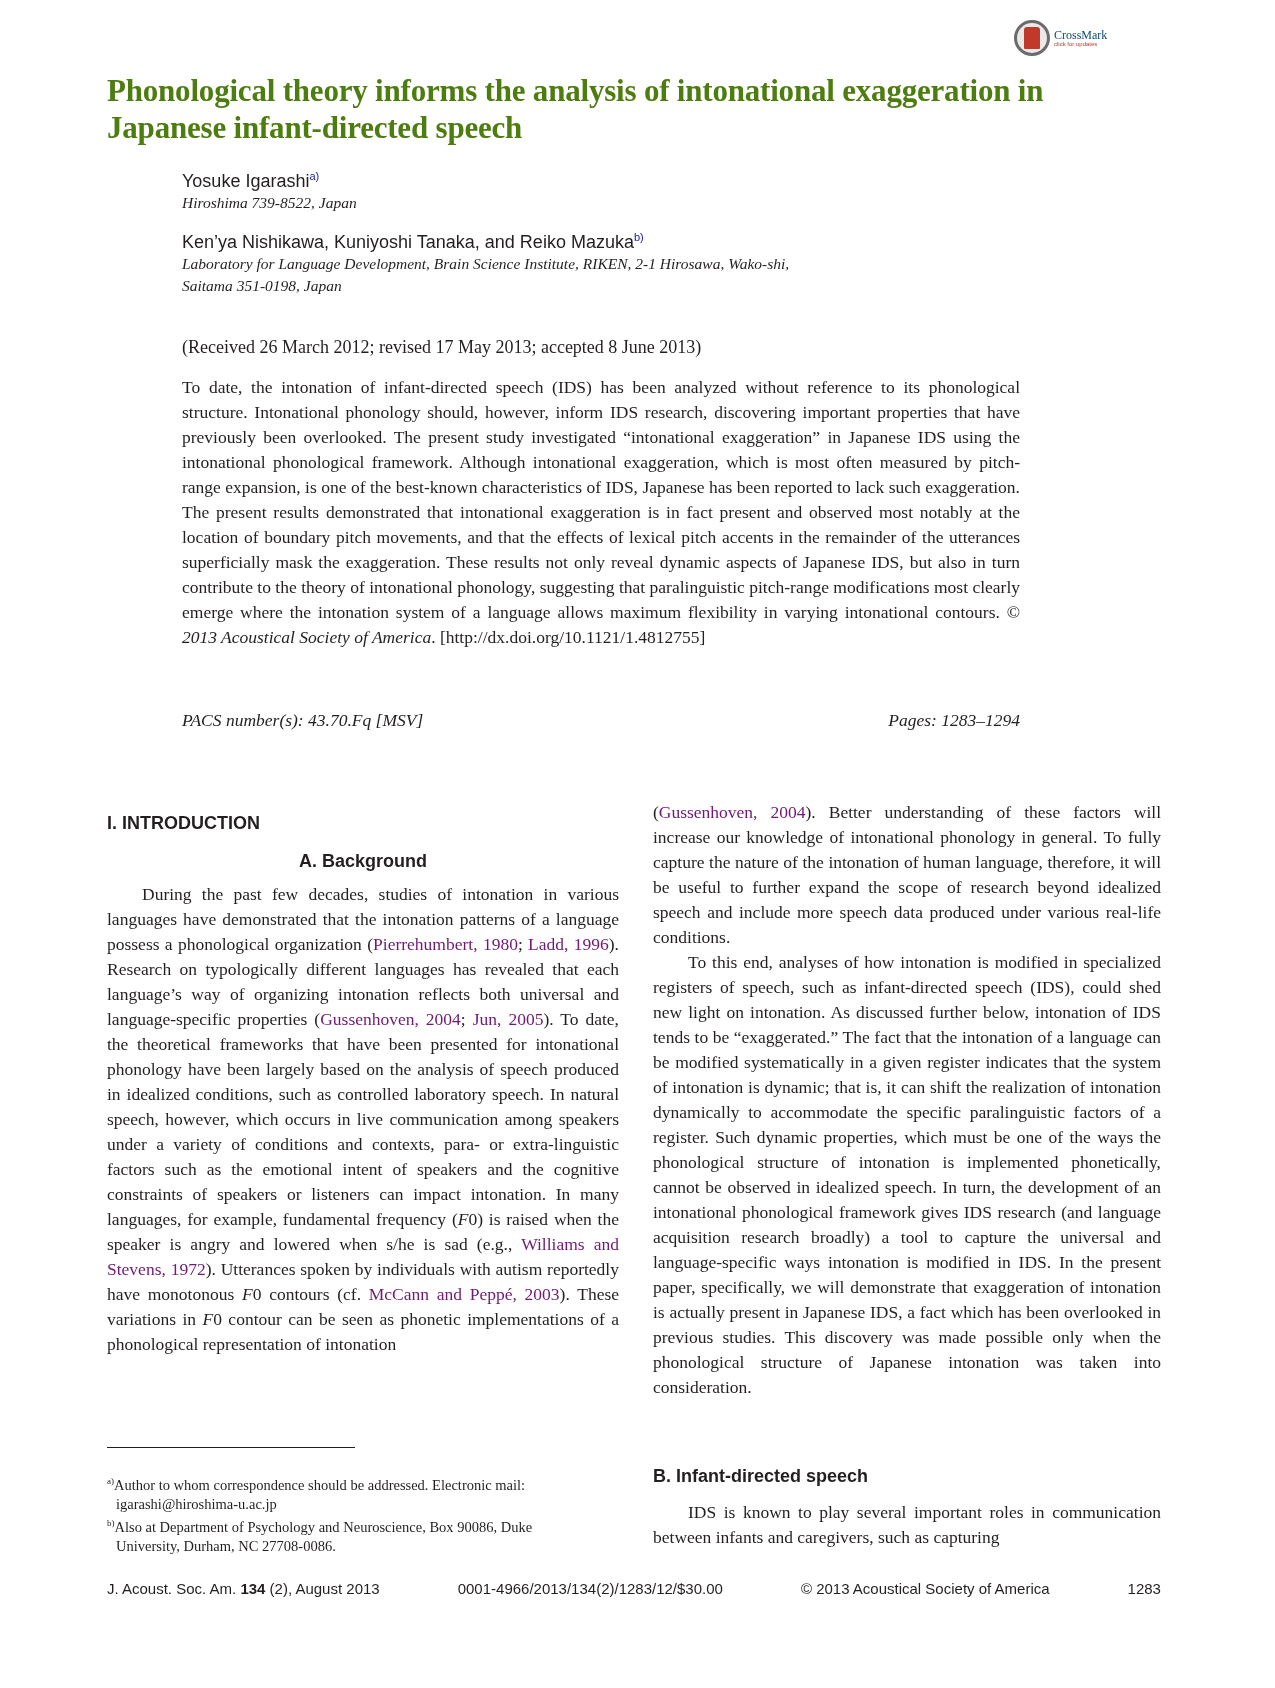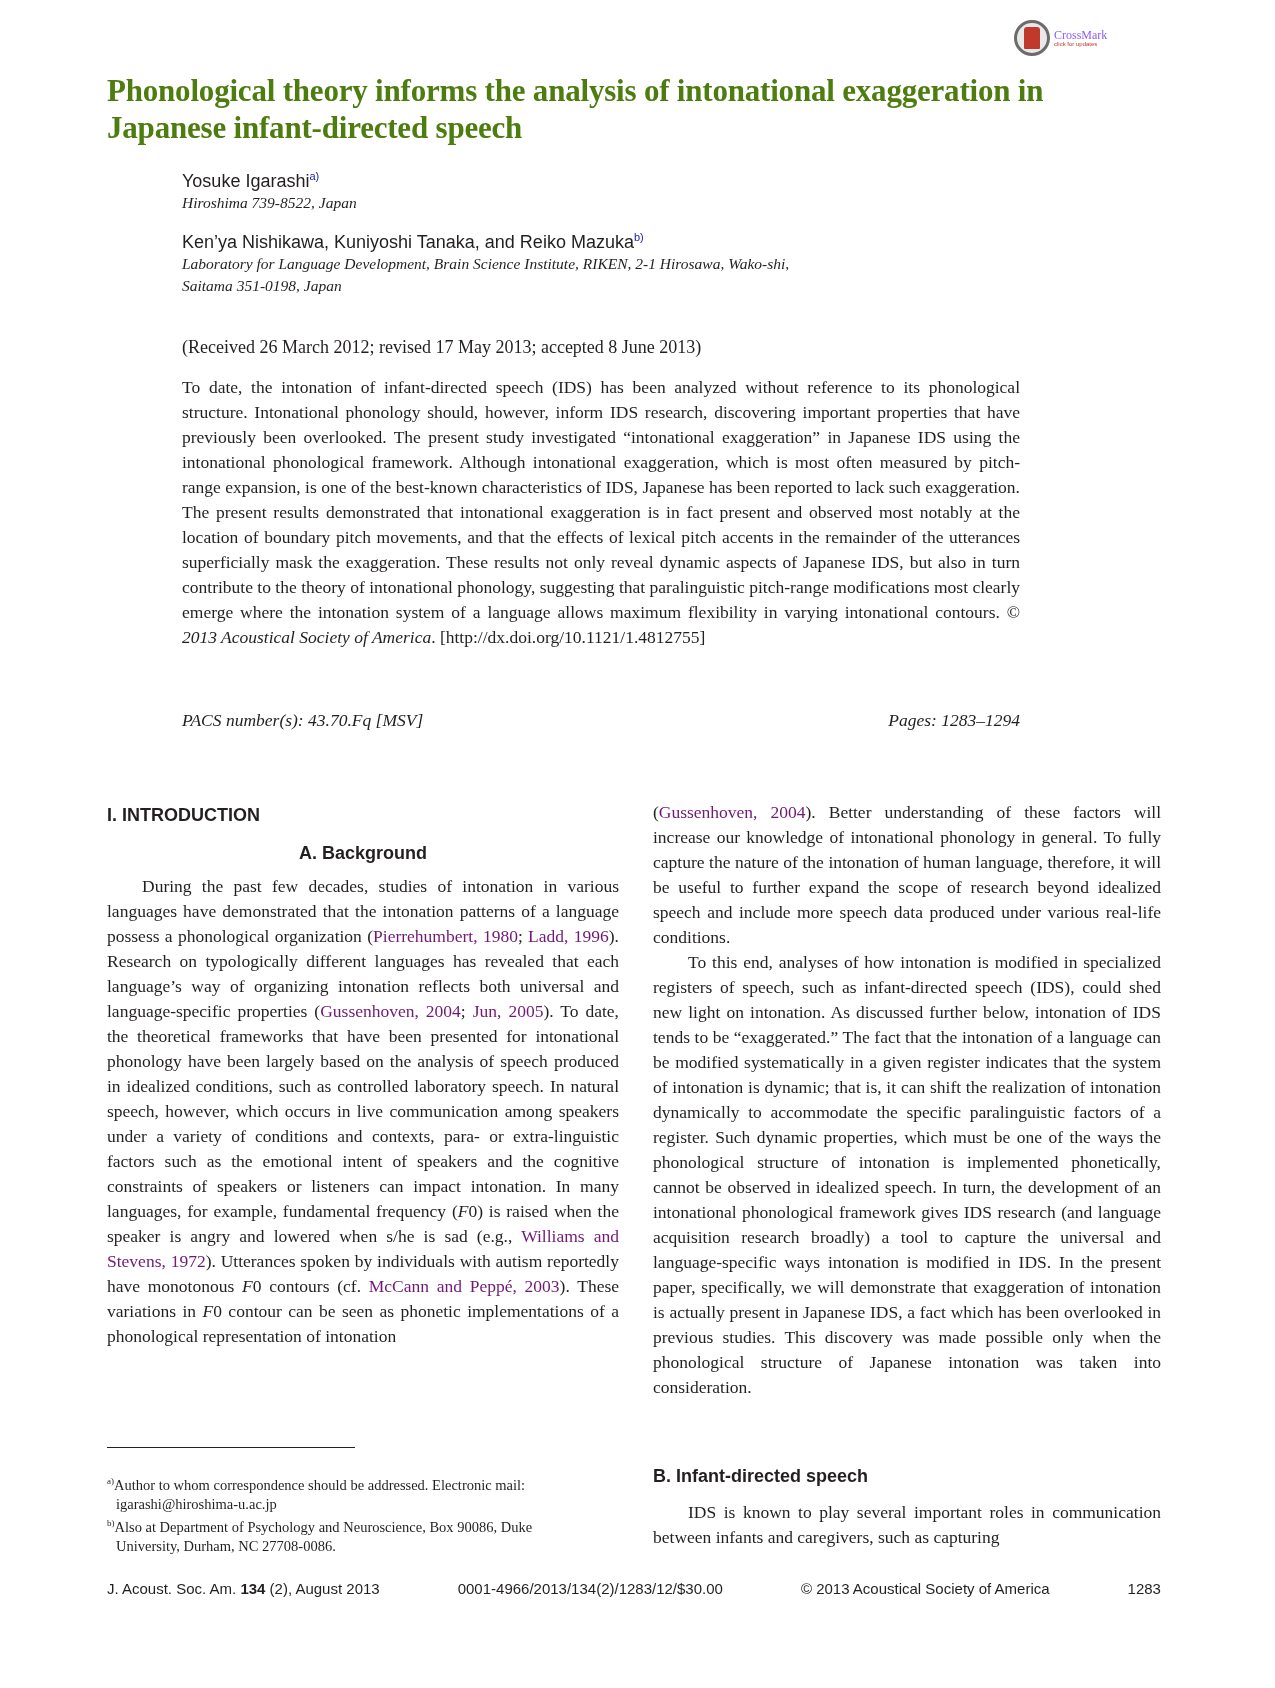--- a/index.html
+++ b/index.html
@@ -2,42 +2,42 @@
 <html><head>
   <meta charset="utf-8">
   <style>
     html, body { margin: 0; padding: 0; background: #ffffff; }
     body { width: 1275px; height: 1688px; position: relative; overflow: hidden; color: #231f20; }
 
     .crossmark { position: absolute; left: 1014px; top: 20px; display: flex; align-items: center; gap: 4px; }
     .cm-circle { width: 36px; height: 36px; border-radius: 50%; border: 3px solid #6b6b6b; box-sizing: border-box; display: flex; align-items: center; justify-content: center; background: #e9e9e9; }
     .cm-inner { width: 16px; height: 22px; background: #c0392b; border-radius: 3px 3px 1px 1px; }
     .cm-text { display: flex; flex-direction: column; line-height: 1; }
-    .cm-label { font-size: 12px; color: #8b5cf6; font-family: "Liberation Serif", serif; }
+    .cm-label { font-size: 12px; color: #0c4a6e; font-family: "Liberation Serif", serif; }
     .cm-sub { font-size: 6px; color: #c0392b; font-family: "Liberation Sans", sans-serif; }
 
     .title { position: absolute; left: 107px; top: 72px; width: 940px; font-family: "Liberation Serif", serif; font-weight: bold; font-size: 31px; line-height: 37px; color: #4d7c0f; letter-spacing: -0.2px; }
 
     .authors { position: absolute; left: 182px; top: 165px; width: 780px; }
     .author-line { font-family: "Liberation Sans", sans-serif; font-size: 18px; line-height: 22px; }
     .author-line sup { color: #1a1aa6; font-size: 11px; }
     .affil { font-family: "Liberation Serif", serif; font-style: italic; font-size: 15.5px; line-height: 22px; }
     .gap1 { height: 12px; }
 
     .received { position: absolute; left: 182px; top: 337px; font-family: "Liberation Serif", serif; font-size: 18px; }
 
     .abstract { position: absolute; left: 182px; top: 375px; width: 838px; font-family: "Liberation Serif", serif; font-size: 17.5px; line-height: 25px; text-align: justify; }
     .abstract .ital { font-style: italic; }
 
     .pacs { position: absolute; left: 182px; top: 710px; width: 838px; display: flex; justify-content: space-between; font-family: "Liberation Serif", serif; font-size: 17.5px; font-style: italic; }
 
     .col { position: absolute; top: 800px; width: 512px; font-family: "Liberation Serif", serif; font-size: 17.5px; line-height: 25px; text-align: justify; }
     .col-left { left: 107px; }
     .col-right { left: 653px; width: 508px; }
-    .h1 { font-family: "Liberation Sans", sans-serif; font-weight: bold; font-size: 18px; line-height: 22px; margin: 4px 0 16px 0; text-align: left; }
+    .h1 { font-family: "Liberation Sans", sans-serif; font-weight: bold; font-size: 18px; line-height: 22px; margin: 12px 0 16px 0; text-align: left; }
     .h2 { font-family: "Liberation Sans", sans-serif; font-weight: bold; font-size: 18px; line-height: 22px; margin: 0 0 10px 0; text-align: center; }
     .para { margin: 0; text-indent: 35px; }
     .para.noindent { text-indent: 0; }
     .cite { color: #701a75; }
     .it { font-style: italic; }
 
     .footnote-rule { position: absolute; left: 107px; top: 1447px; width: 248px; height: 1px; background: #231f20; }
     .footnotes { position: absolute; left: 107px; top: 1472px; width: 508px; font-family: "Liberation Serif", serif; font-size: 14.5px; line-height: 19px; text-align: justify; }
     .fn { margin: 0; padding-left: 0; }
     .fn sup { font-size: 9px; }

